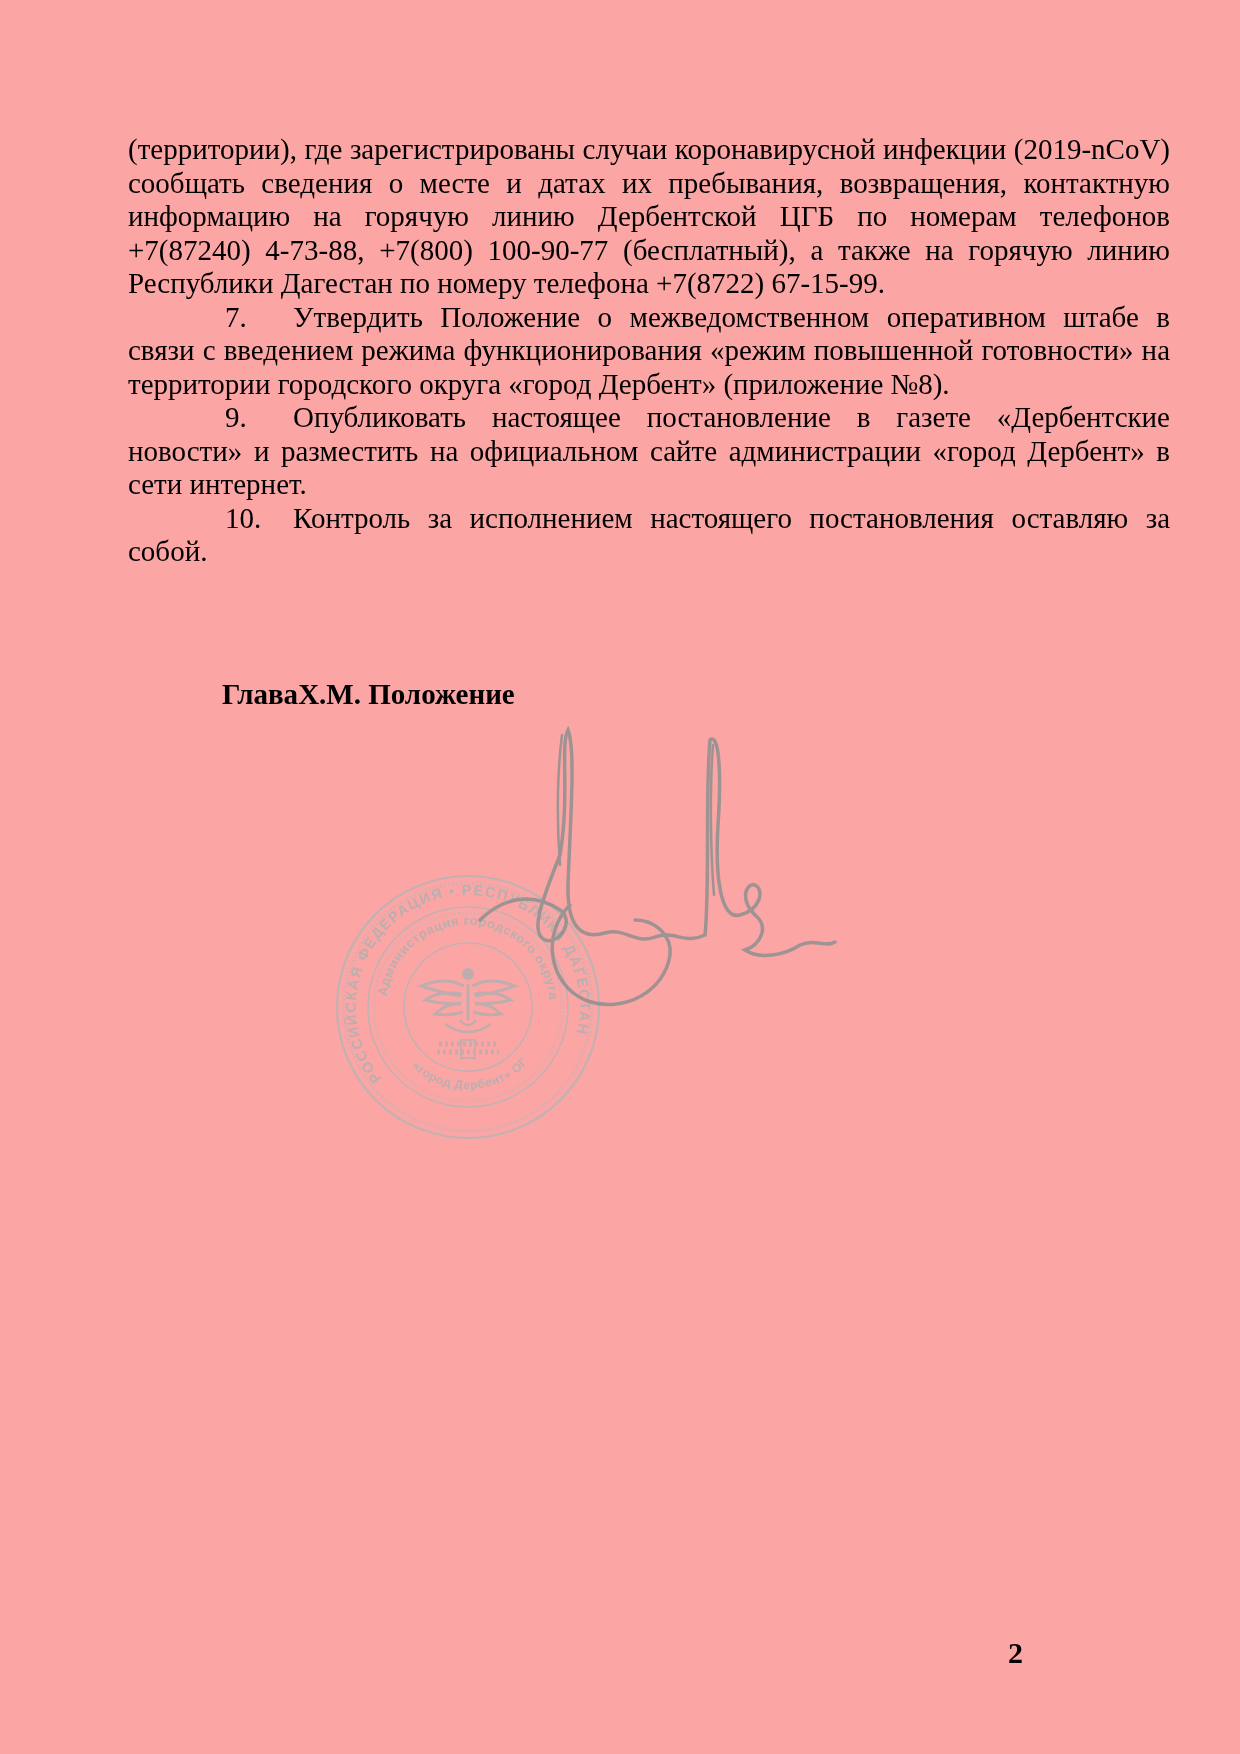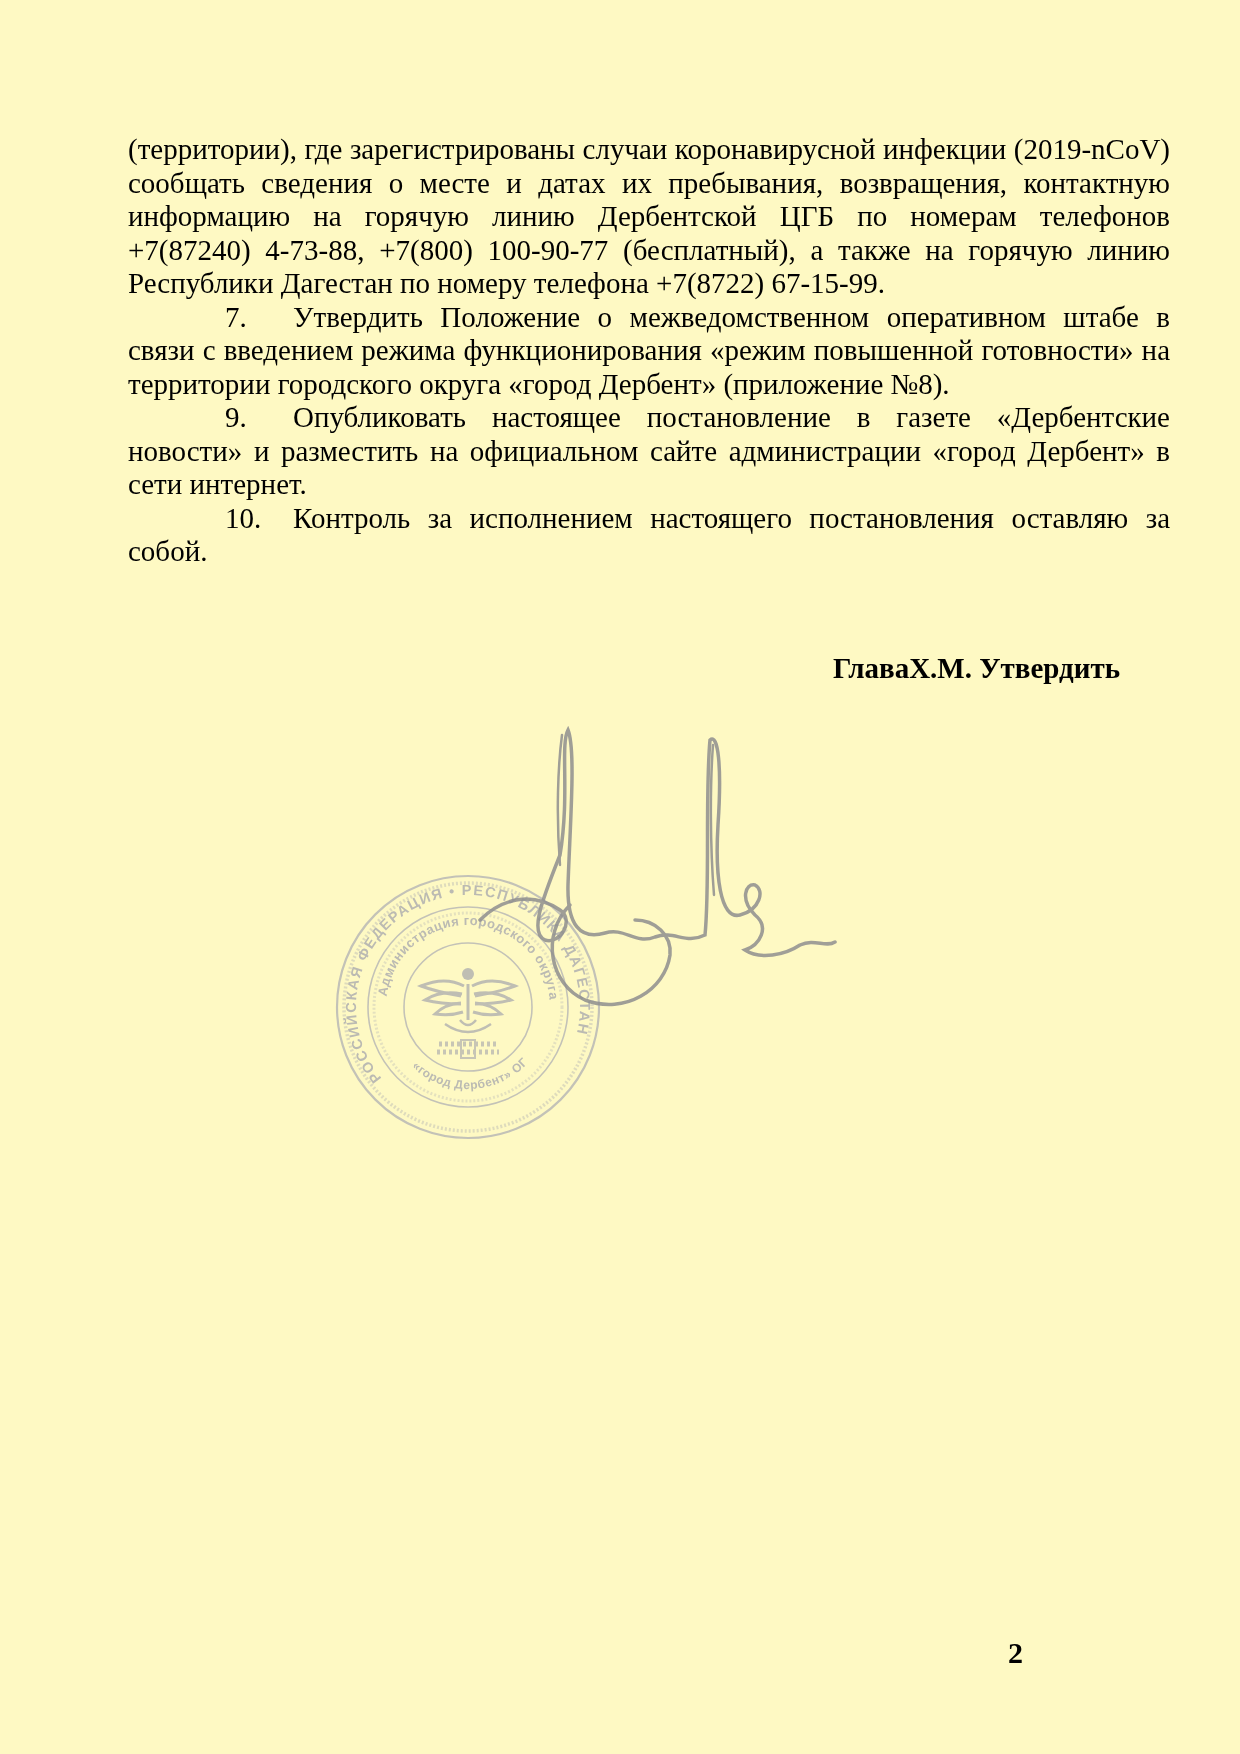--- a/index.html
+++ b/index.html
@@ -4,21 +4,21 @@
 <style>
   html, body {
     margin: 0;
     padding: 0;
     background: #ffffff;
   }
   .page {
     position: relative;
     width: 1240px;
     height: 1754px;
-    background: #fef9c3;
+    background: #fca5a5;
     overflow: hidden;
     font-family: "Liberation Serif", "DejaVu Serif", serif;
     color: #000000;
   }
   .content {
     position: absolute;
     left: 128px;
     top: 133px;
     width: 1042px;
     font-size: 29px;
@@ -31,23 +31,23 @@
   }
   .para.continuation {
     text-indent: 0;
   }
   .pnum {
     display: inline-block;
     min-width: 68px;
     text-indent: 0;
   }
   .sig-row {
-    margin-top: 83px;
+    margin-top: 109px;
     display: flex;
-    justify-content: flex-end;
+    justify-content: flex-start;
     align-items: baseline;
     font-weight: bold;
     font-size: 29px;
     line-height: 33.5px;
   }
   .sig-role {
     margin-left: 94px;
   }
   .sig-name {
     margin-right: 50px;
@@ -89,21 +89,21 @@
 
     <p class="para"><span class="pnum">7.</span><span>Утвердить Положение о межведомственном оперативном штабе в связи с введением режима функционирования «режим повышенной готовности» на территории городского округа «город Дербент» (приложение №8).</span></p>
 
 
     <p class="para"><span class="pnum">9.</span><span>Опубликовать настоящее постановление в газете «Дербентские новости» и разместить на официальном сайте администрации «город Дербент» в сети интернет.</span></p>
 
     <p class="para"><span class="pnum">10.</span><span>Контроль за исполнением настоящего постановления оставляю за собой.</span></p>
 
     <div class="sig-row">
       <span class="sig-role">Глава</span>
-      <span class="sig-name">Х.М. Утвердить</span>
+      <span class="sig-name">Х.М. Положение</span>
     </div>
   </div>
 
   <div class="stamp-wrap">
     <svg width="270" height="270" viewBox="0 0 270 270">
       <g stroke="#b5b5b5" fill="none" opacity="0.8">
         <circle cx="135" cy="135" r="131" stroke-width="2.2"></circle>
         <circle cx="135" cy="135" r="124" stroke-width="3.5" stroke-dasharray="2 2" opacity="0.55"></circle>
         <circle cx="135" cy="135" r="100" stroke-width="1.6"></circle>
         <circle cx="135" cy="135" r="94" stroke-width="3" stroke-dasharray="2 2" opacity="0.45"></circle>

